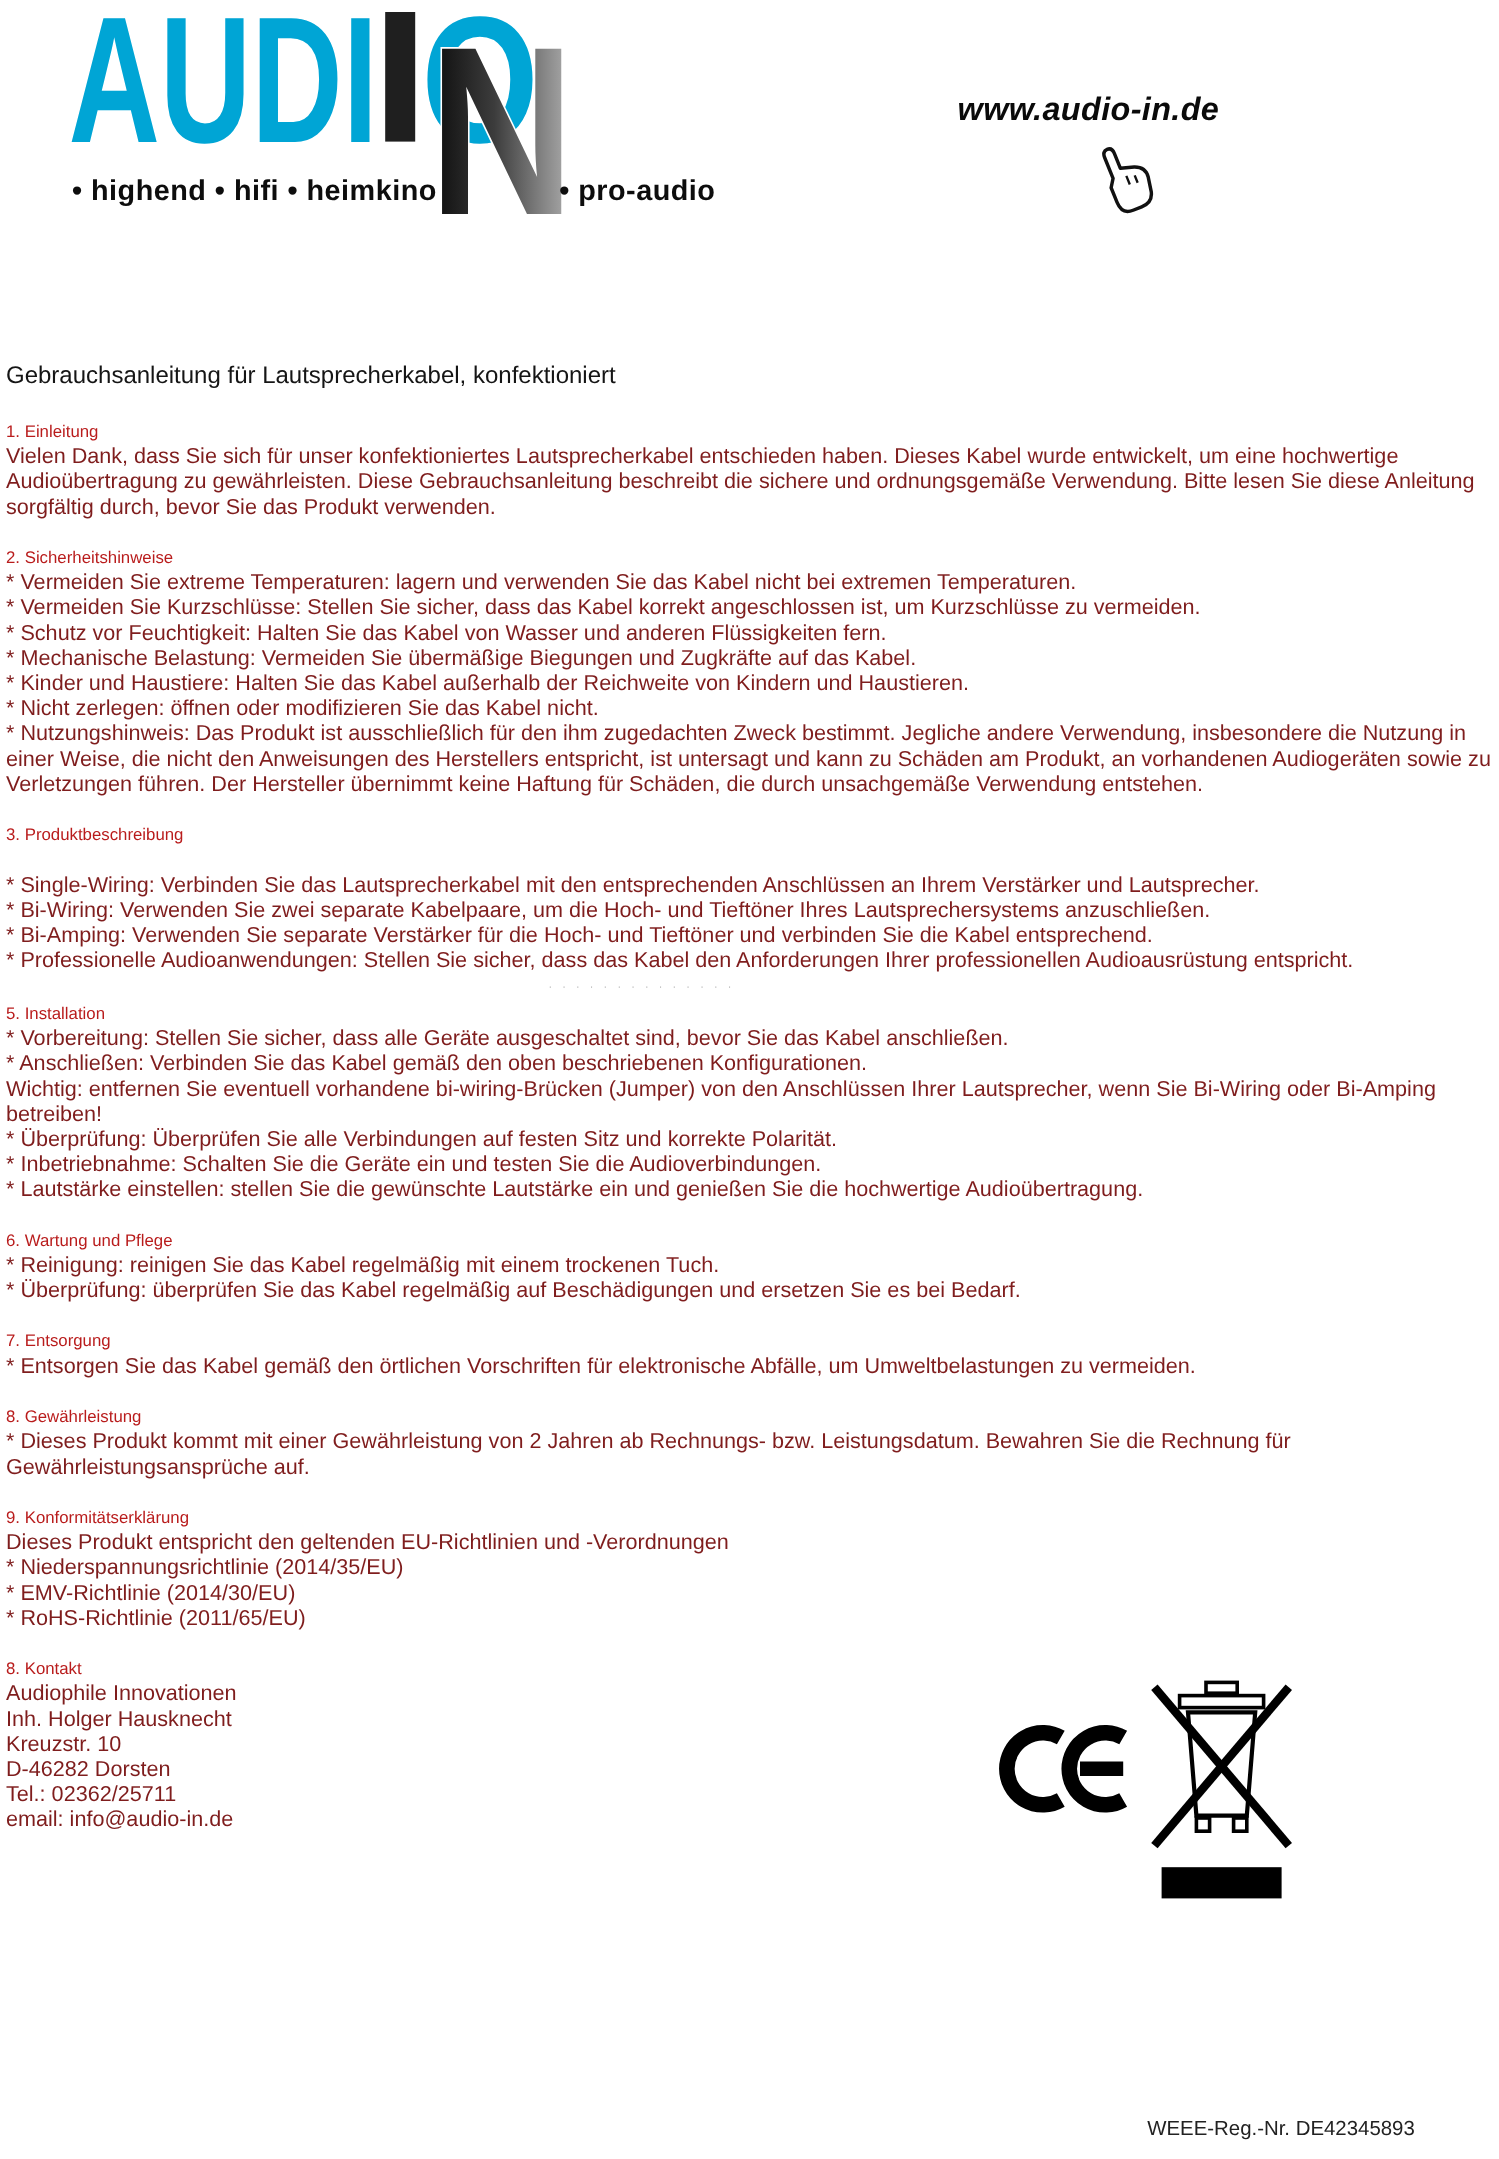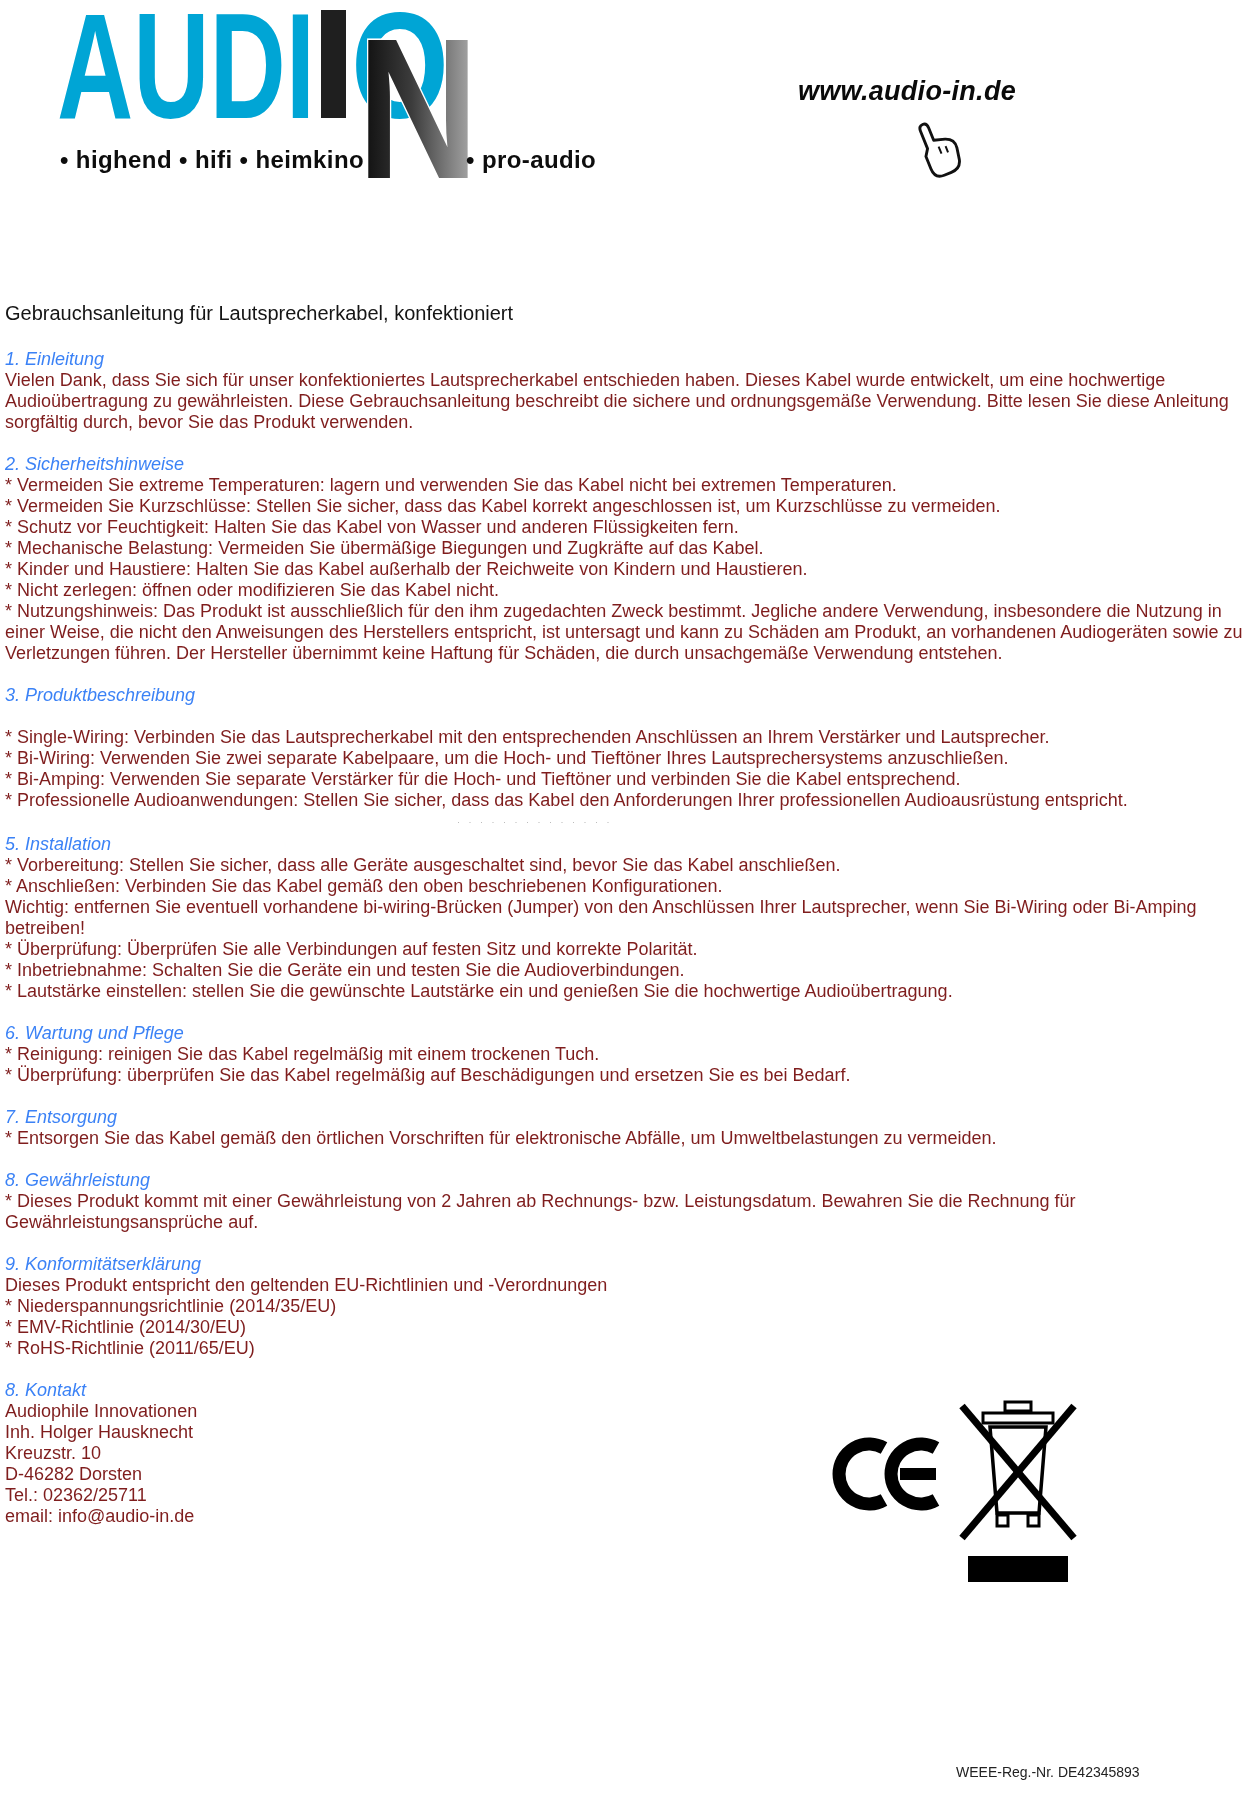--- a/index.html
+++ b/index.html
@@ -24,32 +24,32 @@
   .url{
     position:absolute;left:798px;top:76px;
     font-size:27px;font-weight:bold;font-style:italic;color:#0a0a0a;
     letter-spacing:0.3px;
   }
   .hand{position:absolute;left:912px;top:116px;width:52px;height:64px;}
   
   .content{position:absolute;left:5px;top:302px;width:1239px;}
   .title{font-size:20px;color:#151515;margin:0 0 24px 0;}
   .section{margin:0 0 21px 0;}
-  .sec-h{font-size:18px;line-height:21px;font-style:italic;color:#3b82f6;}
+  .sec-h{font-size:14px;line-height:21px;color:#b91c1c;}
   .sec-b{font-size:18px;line-height:21px;color:#7f1d1d;white-space:pre-line;}
   .dots{
     margin:-14px 0 7px 452px;
     font-size:9px;line-height:9px;color:#b3b3b3;letter-spacing:3px;
   }
   
   .ce{position:absolute;left:830px;top:1436px;width:112px;height:76px;}
   .weee{position:absolute;left:952px;top:1372px;width:132px;height:220px;}
   .weee-reg{
     position:absolute;left:956px;top:1764px;
-    font-size:14px;color:#222;
+    font-size:17px;color:#222;
   }
 </style>
 </head>
 <body>
 
 <div class="page">
 
   <div class="logo">
     <svg width="430" height="195" viewBox="0 0 430 195">
       <defs>

